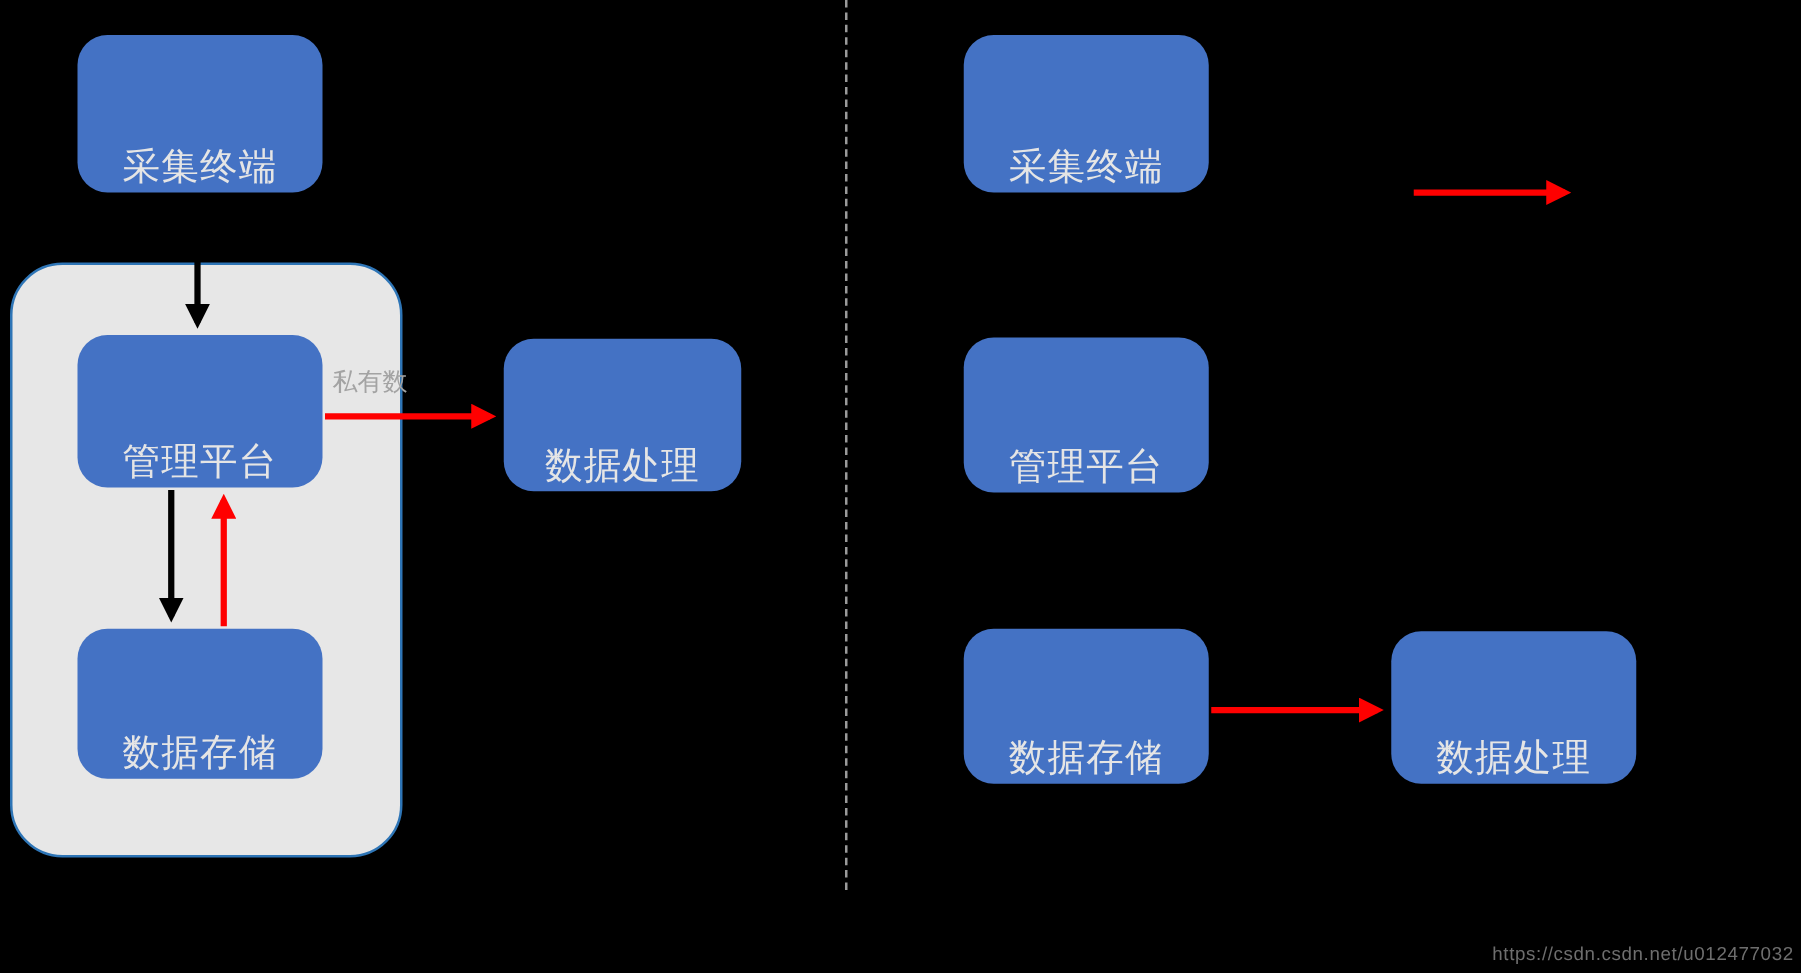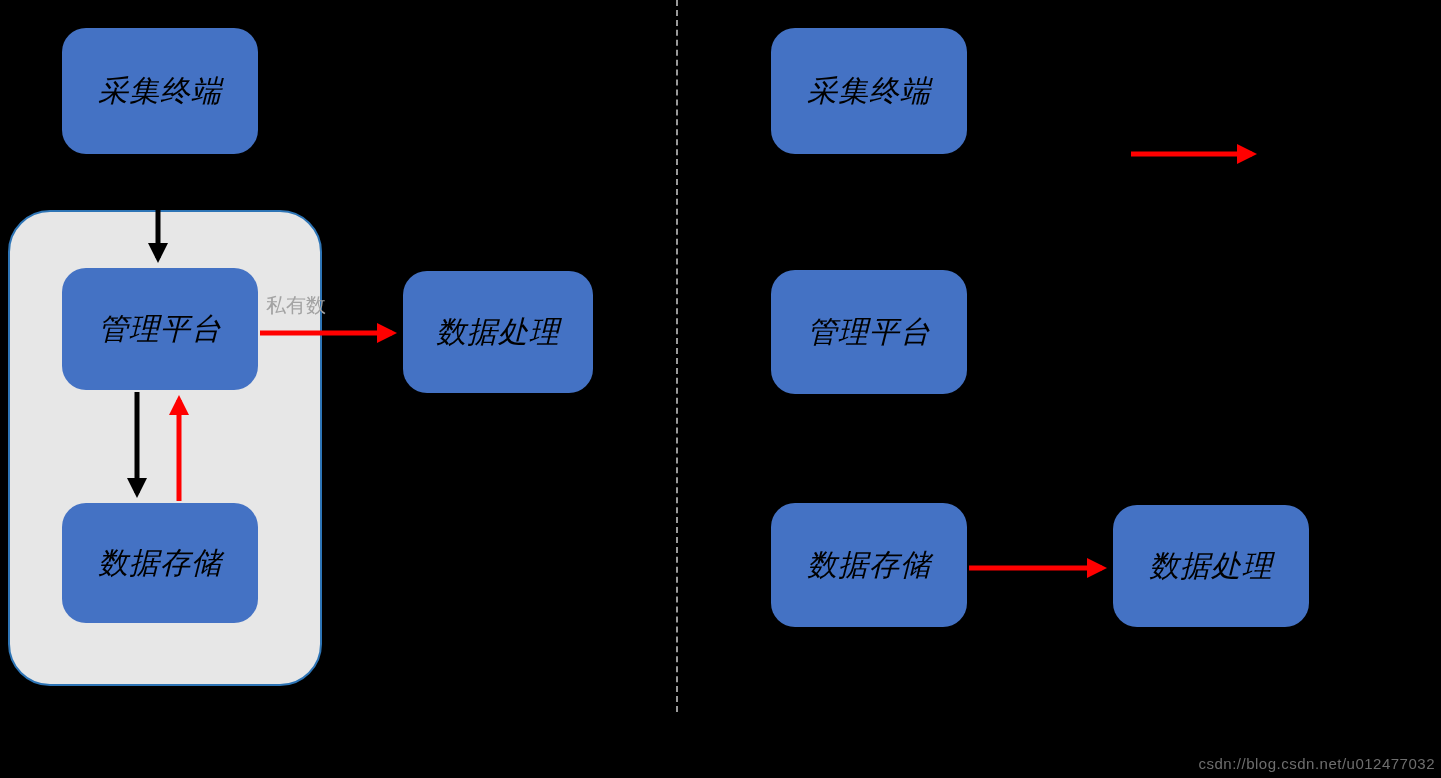--- a/index.html
+++ b/index.html
@@ -34,28 +34,27 @@
     background: #e7e7e7;
     border: 2px solid #2e75b6;
     border-radius: 42px;
     box-sizing: border-box;
   }
   
   .node {
     position: absolute;
     background: #4472c4;
     border-radius: 24px;
-    color: #000000;
+    color: #e5e5e5;
     font-size: 30px;
     letter-spacing: 1px;
     display: flex;
-    align-items: center;
+    align-items: flex-end;
     justify-content: center;
     box-sizing: border-box;
-    font-style: italic;
   }
   .l-collect { left: 62px;  top: 28px;  width: 196px; height: 126px; }
   .l-manage  { left: 62px;  top: 268px; width: 196px; height: 122px; }
   .l-store   { left: 62px;  top: 503px; width: 196px; height: 120px; }
   .l-process { left: 403px; top: 271px; width: 190px; height: 122px; }
 
   .r-collect { left: 771px;  top: 28px;  width: 196px; height: 126px; }
   .r-manage  { left: 771px;  top: 270px; width: 196px; height: 124px; }
   .r-store   { left: 771px;  top: 503px; width: 196px; height: 124px; }
   .r-process { left: 1113px; top: 505px; width: 196px; height: 122px; }
@@ -138,15 +137,15 @@
   <div class="node r-manage">
     <span>管理平台</span>
   </div>
   <div class="node r-store">
     <span>数据存储</span>
   </div>
   <div class="node r-process">
     <span>数据处理</span>
   </div>
 
-  <div class="watermark">csdn://blog.csdn.net/u012477032</div>
+  <div class="watermark">https://csdn.csdn.net/u012477032</div>
 
 </div>
 
 </body></html>

